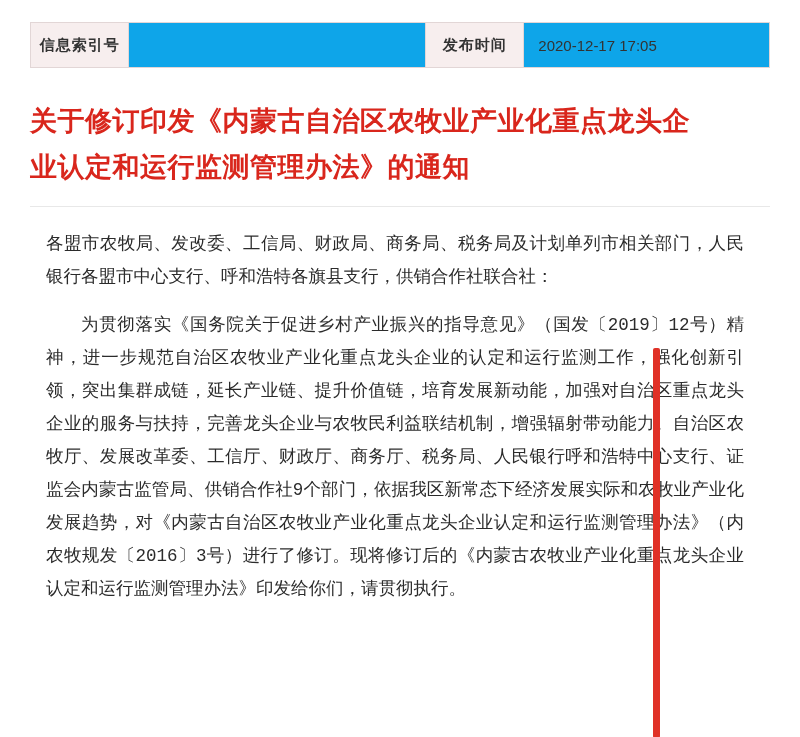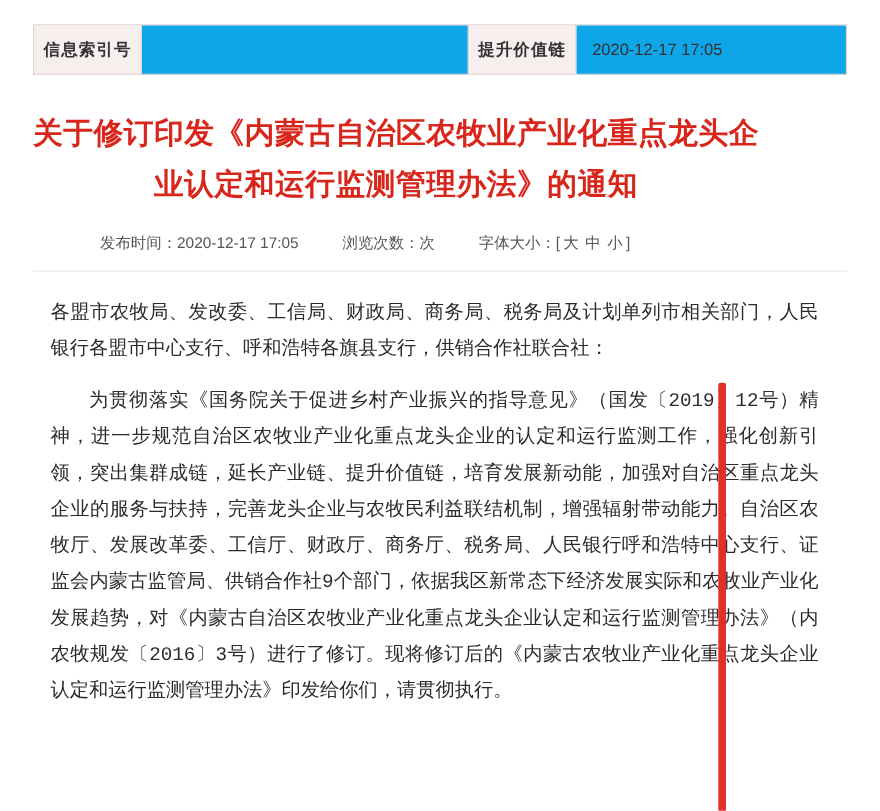--- a/index.html
+++ b/index.html
@@ -51,21 +51,20 @@
   }
   .col-a { width: 96px; }
   .col-b { width: 290px; }
   .col-c { width: 96px; }
   .col-d { width: 240px; }
 
   
   .doc-title {
     margin: 30px auto 0 auto;
     width: 660px;
-    text-align: center;
     color: #d9261c;
     font-size: 27px;
     font-weight: bold;
     line-height: 46px;
     letter-spacing: 0.5px;
   }
 
   
   .sub-info {
     margin: 22px auto 0 auto;
@@ -119,33 +118,28 @@
     <colgroup>
       <col class="col-a">
         <col class="col-b">
         <col class="col-c">
         <col class="col-d">
     </colgroup>
     <tbody>
       <tr>
         <td class="meta-label">信息索引号</td>
         <td class="meta-value"></td>
-        <td class="meta-label">提升价值链</td>
+        <td class="meta-label">发布时间</td>
         <td class="meta-value">2020-12-17 17:05</td>
       </tr>
     </tbody>
   </table>
 
   <div class="doc-title">关于修订印发《内蒙古自治区农牧业产业化重点龙头企业认定和运行监测管理办法》的通知</div>
 
-  <div class="sub-info">
-    <span class="item">发布时间：2020-12-17 17:05</span>
-    <span class="item">浏览次数：次</span>
-    <span class="item"><span>字体大小：[</span><span class="fs-opt">大</span><span class="fs-opt">中</span><span class="fs-opt">小</span><span>]</span></span>
-  </div>
 
   <div class="divider"></div>
 
   <div class="doc-body">
     <p>各盟市农牧局、发改委、工信局、财政局、商务局、税务局及计划单列市相关部门，人民银行各盟市中心支行、呼和浩特各旗县支行，供销合作社联合社：</p>
     <p class="indent">为贯彻落实《国务院关于促进乡村产业振兴的指导意见》（国发〔2019〕12号）精神，进一步规范自治区农牧业产业化重点龙头企业的认定和运行监测工作，强化创新引领，突出集群成链，延长产业链、提升价值链，培育发展新动能，加强对自治区重点龙头企业的服务与扶持，完善龙头企业与农牧民利益联结机制，增强辐射带动能力。自治区农牧厅、发展改革委、工信厅、财政厅、商务厅、税务局、人民银行呼和浩特中心支行、证监会内蒙古监管局、供销合作社9个部门，依据我区新常态下经济发展实际和农牧业产业化发展趋势，对《内蒙古自治区农牧业产业化重点龙头企业认定和运行监测管理办法》（内农牧规发〔2016〕3号）进行了修订。现将修订后的《内蒙古农牧业产业化重点龙头企业认定和运行监测管理办法》印发给你们，请贯彻执行。</p>
   </div>
 
   <div class="scroll-accent"></div>
 </div>

